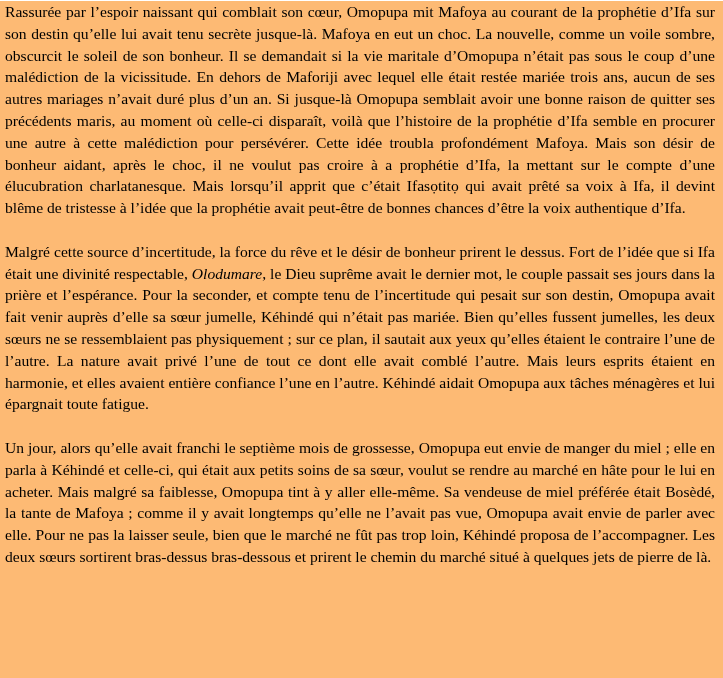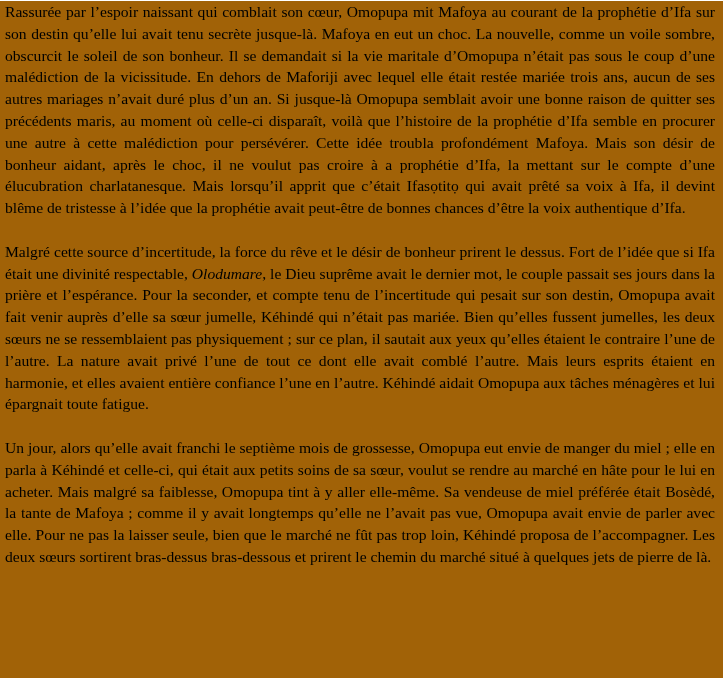--- a/index.html
+++ b/index.html
@@ -11,21 +11,21 @@
     width: 723px;
     height: 678px;
     overflow: hidden;
     font-family: "Liberation Serif", "DejaVu Serif", serif;
   }
   .page {
     box-sizing: border-box;
     width: 723px;
     height: 678px;
     padding: 0px 8px 0px 5px;
-    background: #a16207;
+    background: #fdba74;
   }
   .doc-body {
     font-size: 15.6px;
     line-height: 21.8px;
     color: #000000;
     text-align: justify;
     text-justify: inter-word;
     -webkit-hyphens: none;
     hyphens: none;
   }

